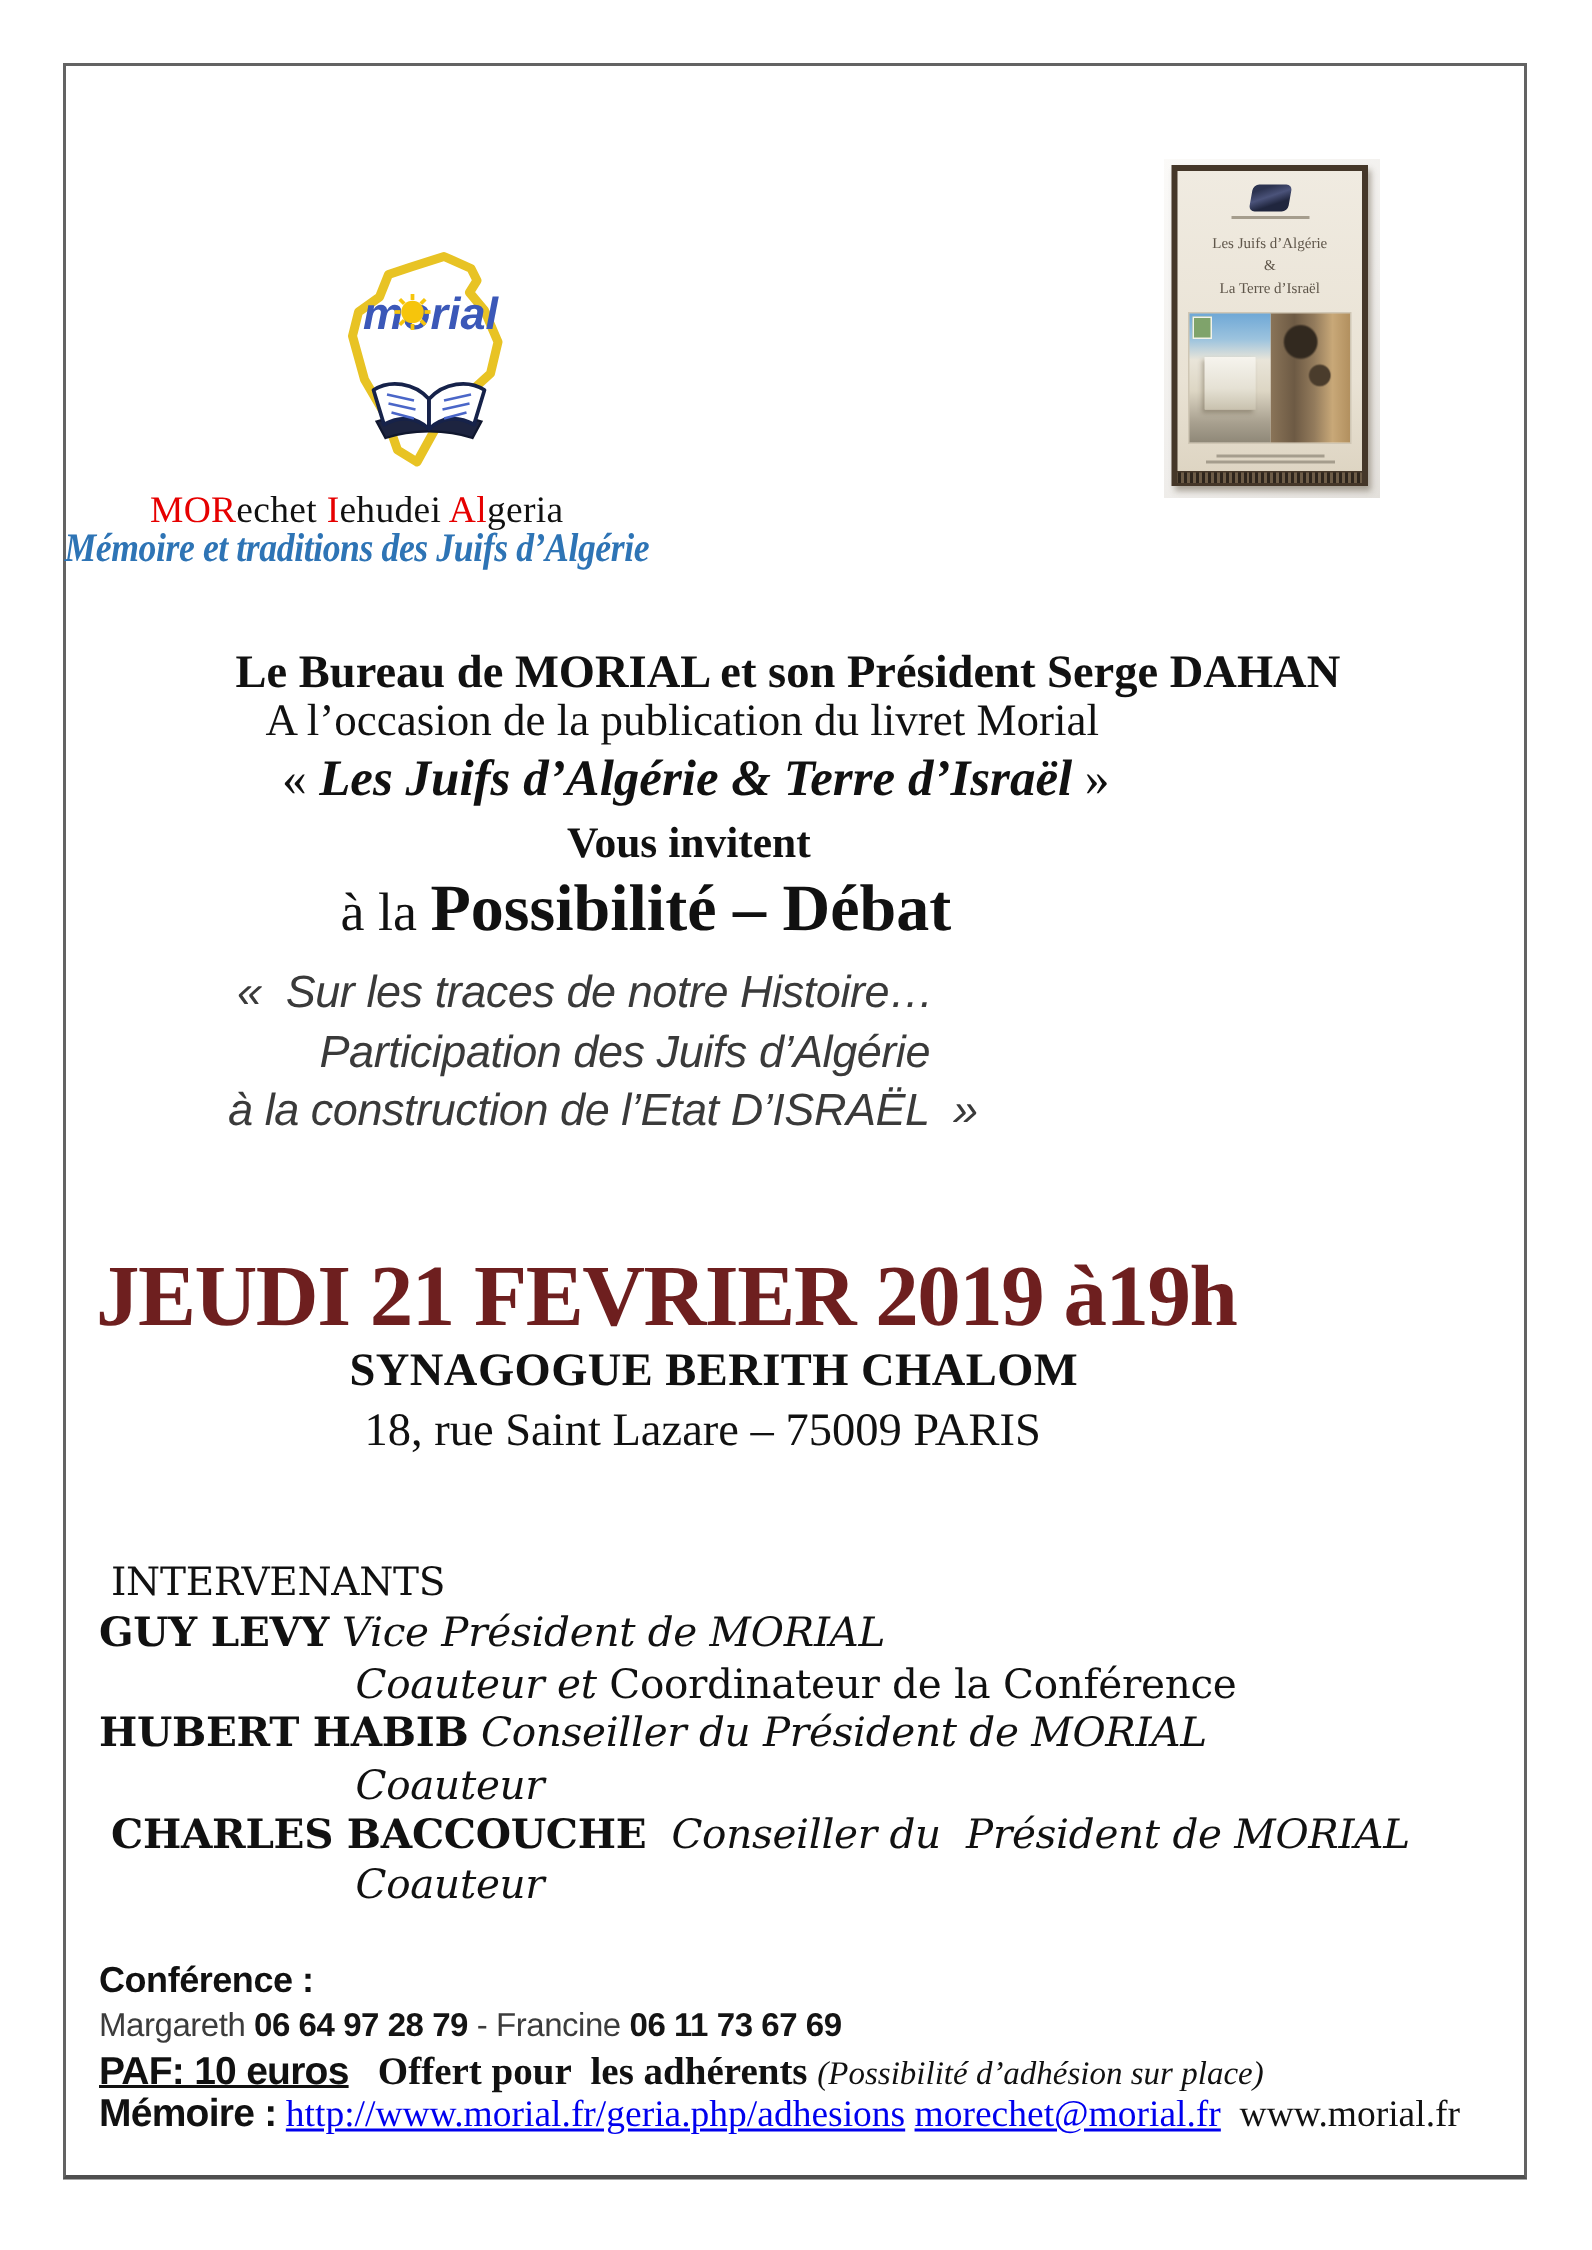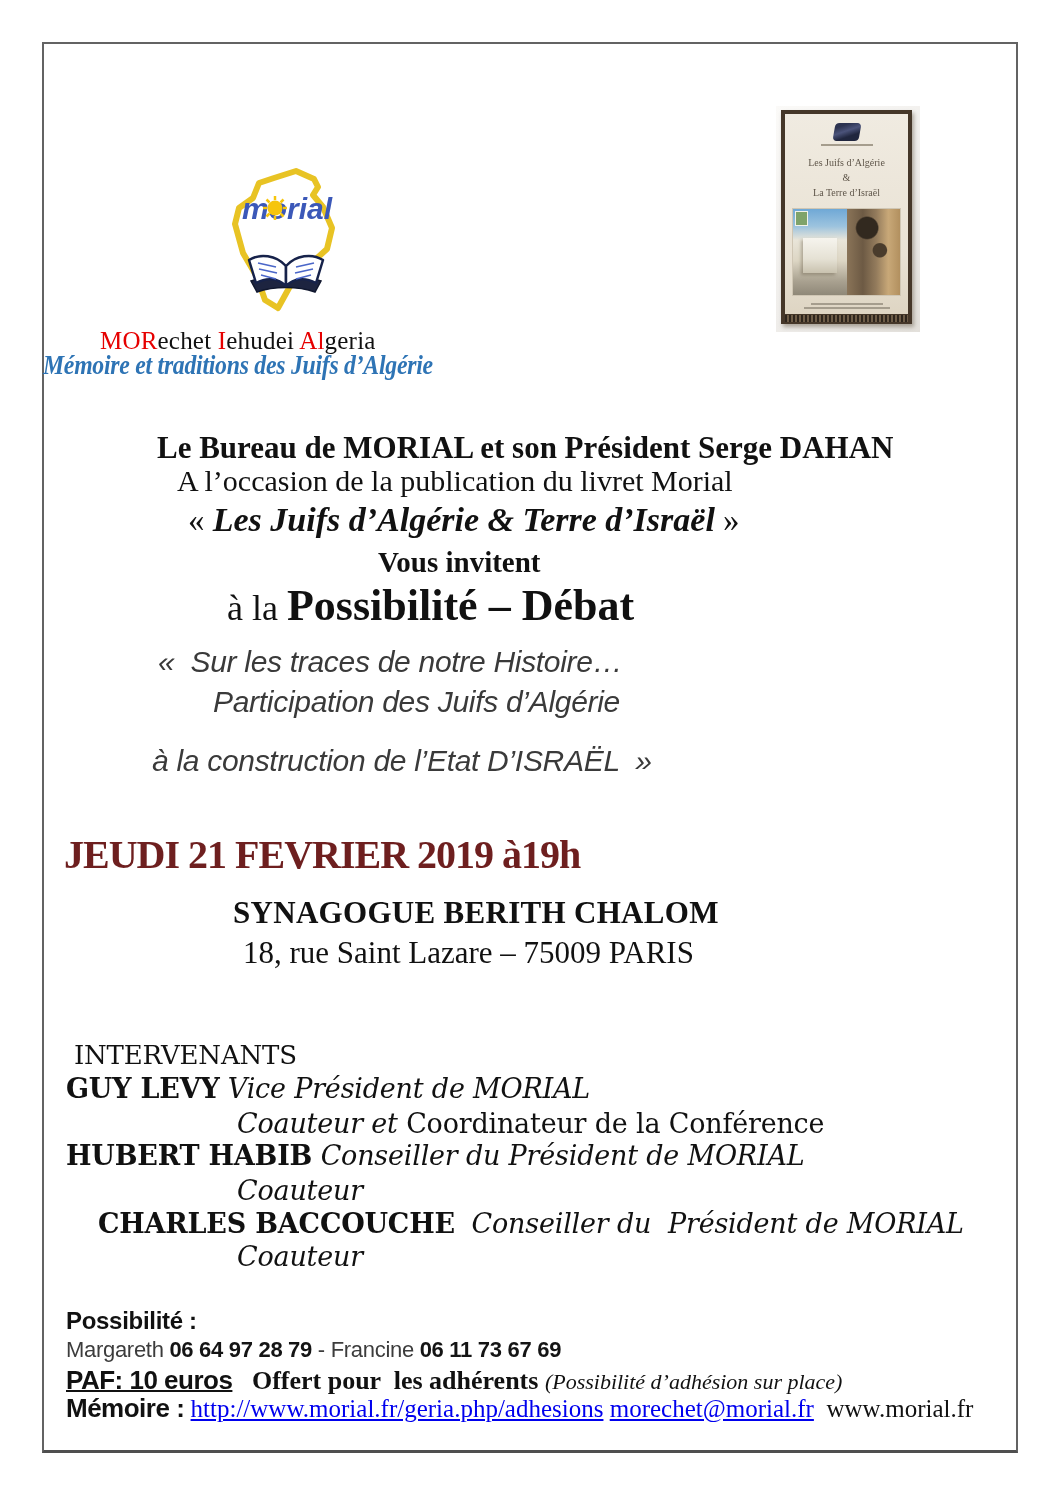--- a/index.html
+++ b/index.html
@@ -49,33 +49,33 @@
   .i1{left:157px;top:432px;font-size:31px;font-weight:bold;}
   .i2{left:177px;top:466px;font-size:30px;}
   .i3{left:188px;top:503px;font-size:33px;}
   .i3 .t{font-size:34px;font-weight:bold;font-style:italic;}
   .i4{left:378px;top:548px;font-size:29px;font-weight:bold;}
   .i5{left:227px;top:584px;font-size:36px;}
   .i5 .big{font-size:44px;font-weight:bold;}
   
   .theme{font-family:"Liberation Sans",sans-serif;font-style:italic;color:#3a3a3a;
          font-size:30px;letter-spacing:-.3px;}
-  .th1{left:158px;top:647px;} .th2{left:213px;top:687px;} .th3{left:152px;top:726px;margin-top:20px;}
+  .th1{left:158px;top:647px;} .th2{left:213px;top:687px;} .th3{left:152px;top:726px;}
   
-  .date{left:64px;top:835px;font-size:40px;font-weight:bold;color:#6e1f1f;letter-spacing:-1px;}
+  .date{left:64px;top:835px;font-size:58px;font-weight:bold;color:#6e1f1f;letter-spacing:-1px;}
   .venue{left:233px;top:897px;font-size:31px;font-weight:bold;letter-spacing:.3px;}
   .addr{left:243px;top:937px;font-size:31px;}
   
   .spk{font-family:"DejaVu Serif","Liberation Serif",serif;font-size:27px;letter-spacing:-.2px;}
   .spk .nm{font-weight:bold;}
   .spk .rl{font-style:italic;}
   .s0{left:74px;top:1042px;font-size:26px;}
   .s1{left:66px;top:1075px;} .s2{left:237px;top:1110px;}
   .s3{left:66px;top:1142px;} .s4{left:237px;top:1177px;}
-  .s5{left:74px;top:1210px;margin-left:24px;} .s6{left:237px;top:1243px;}
+  .s5{left:74px;top:1210px;} .s6{left:237px;top:1243px;}
   
   .sans{font-family:"Liberation Sans",sans-serif;}
   .f1{left:66px;top:1309px;font-size:24px;font-weight:bold;letter-spacing:-.3px;}
   .f2{left:66px;top:1339px;font-size:22px;color:#3c3c3c;letter-spacing:-.3px;}
   .f2 b{color:#141414;}
   .f3{left:66px;top:1367px;font-size:26px;}
   .paf{font-family:"Liberation Sans",sans-serif;font-weight:bold;text-decoration:underline;
        text-decoration-thickness:2px;letter-spacing:-.5px;}
   .offer{font-weight:bold;font-family:"Liberation Serif",serif;}
   .note{font-style:italic;font-size:22px;font-family:"Liberation Serif",serif;}
@@ -163,17 +163,17 @@
   <div class="abs addr">18, rue Saint Lazare – 75009 PARIS</div>
 
   <div class="abs spk s0">INTERVENANTS</div>
   <div class="abs spk s1"><span class="nm">GUY LEVY</span><span> </span><span class="rl">Vice Président de MORIAL</span></div>
   <div class="abs spk s2"><span class="rl">Coauteur et </span><span>Coordinateur de la Conférence</span></div>
   <div class="abs spk s3"><span class="nm">HUBERT HABIB</span><span> </span><span class="rl">Conseiller du Président de MORIAL</span></div>
   <div class="abs spk s4 rl"><span class="rl">Coauteur</span></div>
   <div class="abs spk s5"><span class="nm">CHARLES BACCOUCHE</span><span class="pre">  </span><span class="rl pre">Conseiller du  Président de MORIAL</span></div>
   <div class="abs spk s6"><span class="rl">Coauteur</span></div>
 
-  <div class="abs sans f1">Possibilité :</div>
+  <div class="abs sans f1">Conférence :</div>
   <div class="abs sans f2"><span>Margareth </span><b>06 64 97 28 79</b><span class="pre"> - Francine </span><b>06 11 73 67 69</b></div>
   <div class="abs f3"><span class="paf">PAF: 10 euros</span><span class="pre">   </span><span class="offer pre">Offert pour  les adhérents</span><span> </span><span class="note">(Possibilité d’adhésion sur place)</span></div>
   <div class="abs f4"><span class="adh">Mémoire :</span><span> </span><a class="lnk" href="#">http://www.morial.fr/geria.php/adhesions</a><span> </span><a class="lnk" href="#">morechet@morial.fr</a><span class="pre">  </span><span>www.morial.fr</span></div>
 </div>
 
 </body></html>

